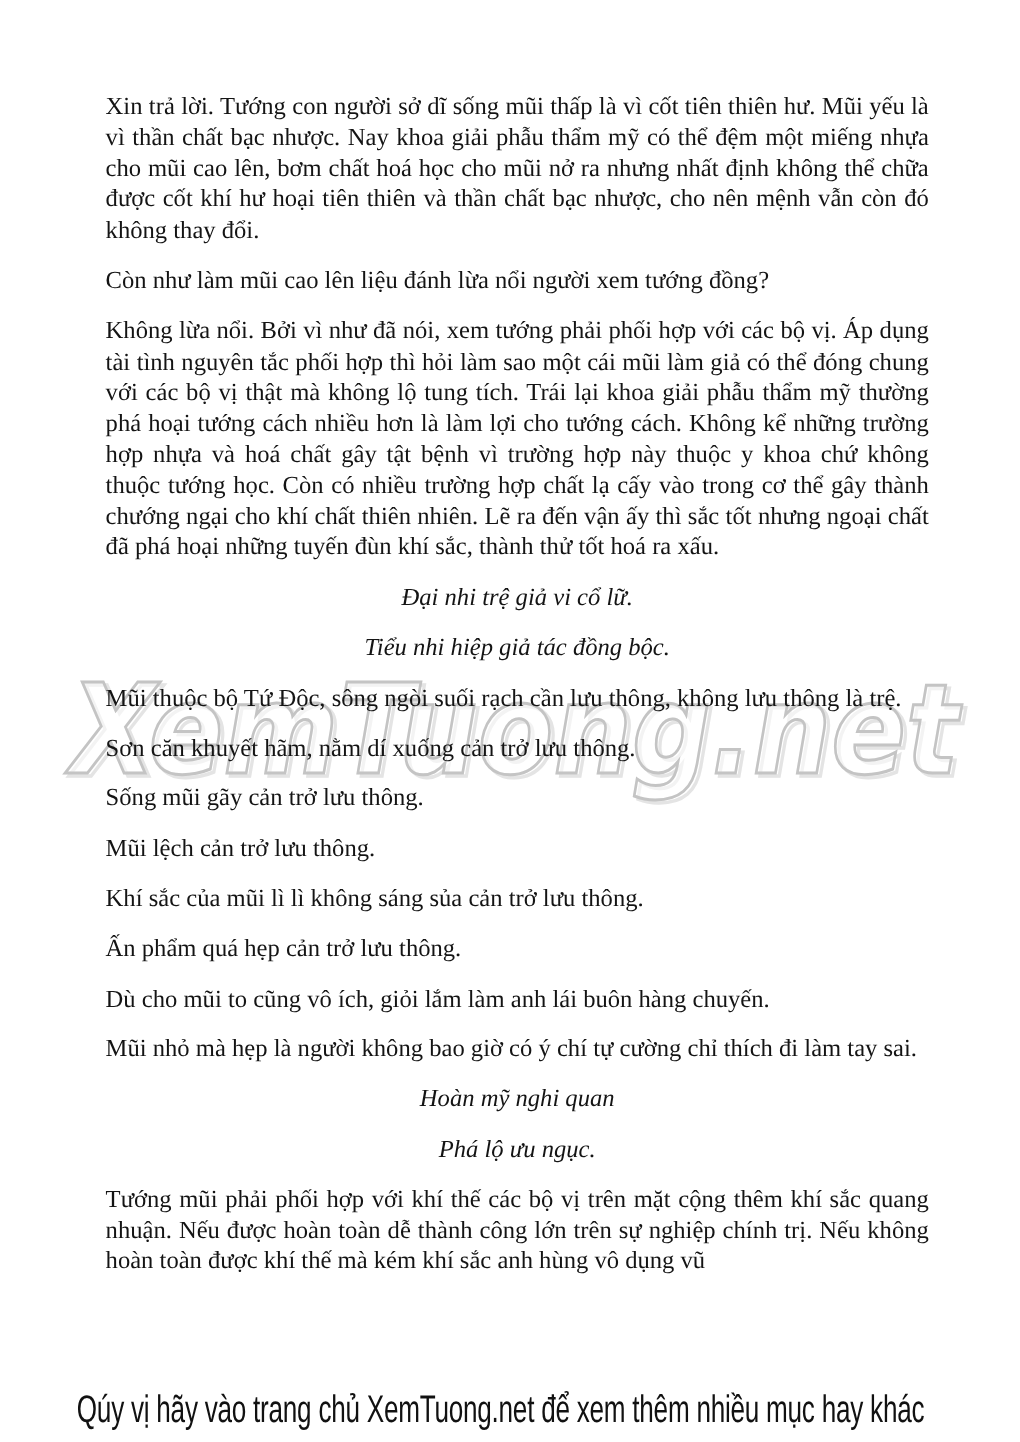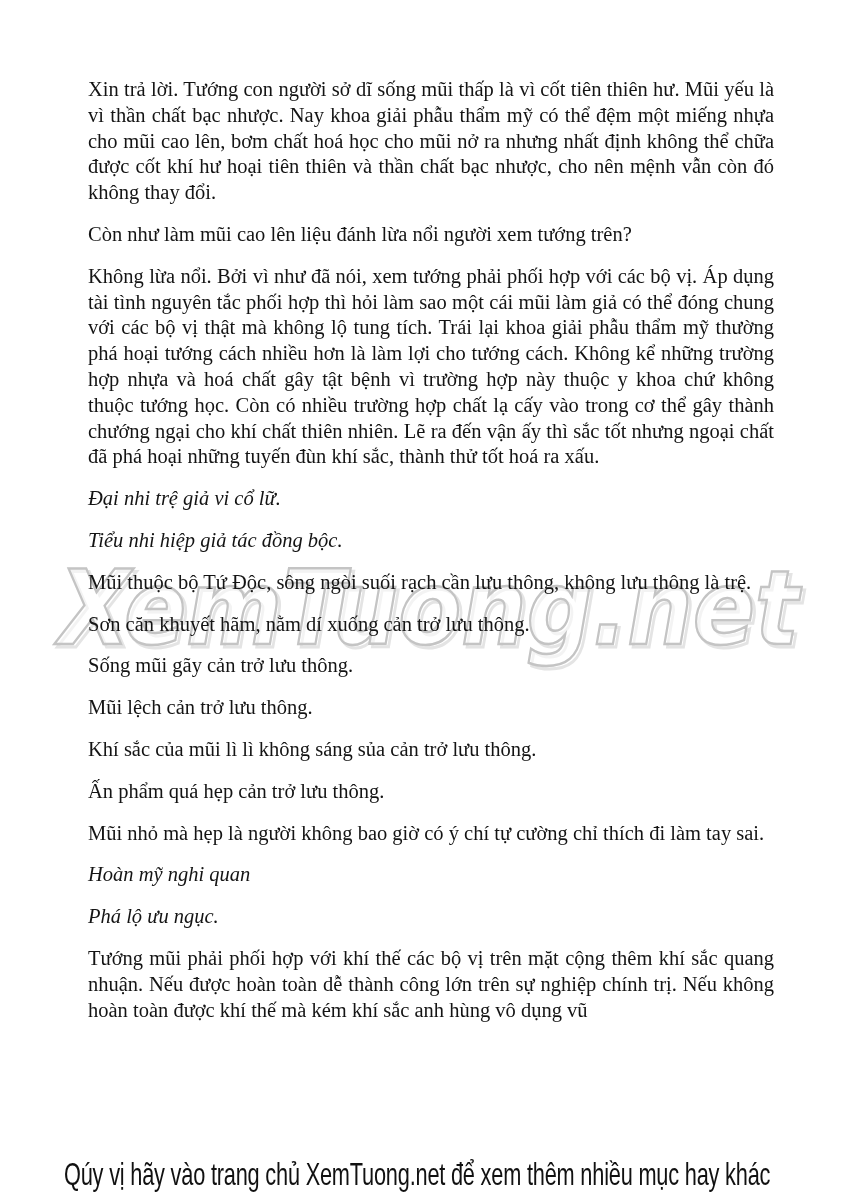--- a/index.html
+++ b/index.html
@@ -31,21 +31,21 @@
     line-height: 25.8px;
     color: #141414;
     text-align: justify;
   }
   .body-text p {
     margin: 16px;
     padding: 0;
   }
   .body-text p.italic {
     font-style: italic;
-    text-align: left;
+    text-align: center;
   }
   .footer-line {
     position: absolute;
     top: 1156px;
     left: 64px;
     z-index: 1;
     font-family: "Liberation Sans", "DejaVu Sans", sans-serif;
     font-size: 32px;
     font-weight: 500;
     color: #111111;
@@ -60,30 +60,31 @@
 
 <div class="page">
 
   <svg class="watermark-svg" width="850" height="150" viewBox="0 0 850 150">
     <text x="429" y="104" text-anchor="middle" font-family="DejaVu Sans, sans-serif" font-size="104" font-weight="bold" font-style="italic" fill="none" stroke="#e4e4e4" stroke-width="3" textLength="740" lengthAdjust="spacingAndGlyphs" transform="translate(3,3)">XemTuong.net</text>
     <text x="429" y="104" text-anchor="middle" font-family="DejaVu Sans, sans-serif" font-size="104" font-weight="bold" font-style="italic" fill="#ffffff" fill-opacity="0.55" stroke="#c4c4c4" stroke-width="2.5" textLength="740" lengthAdjust="spacingAndGlyphs">XemTuong.net</text>
   </svg>
 
   <div class="body-text" id="body-text">
       <p>Xin trả lời. Tướng con người sở dĩ sống mũi thấp là vì cốt tiên thiên hư. Mũi yếu là vì thần chất bạc nhược. Nay khoa giải phẫu thẩm mỹ có thể đệm một miếng nhựa cho mũi cao lên, bơm chất hoá học cho mũi nở ra nhưng nhất định không thể chữa được cốt khí hư hoại tiên thiên và thần chất bạc nhược, cho nên mệnh vẫn còn đó không thay đổi.</p>
-      <p>Còn như làm mũi cao lên liệu đánh lừa nổi người xem tướng trên?</p>
+      <p>Còn như làm mũi cao lên liệu đánh lừa nổi người xem tướng đồng?</p>
       <p>Không lừa nổi. Bởi vì như đã nói, xem tướng phải phối hợp với các bộ vị. Áp dụng tài tình nguyên tắc phối hợp thì hỏi làm sao một cái mũi làm giả có thể đóng chung với các bộ vị thật mà không lộ tung tích. Trái lại khoa giải phẫu thẩm mỹ thường phá hoại tướng cách nhiều hơn là làm lợi cho tướng cách. Không kể những trường hợp nhựa và hoá chất gây tật bệnh vì trường hợp này thuộc y khoa chứ không thuộc tướng học. Còn có nhiều trường hợp chất lạ cấy vào trong cơ thể gây thành chướng ngại cho khí chất thiên nhiên. Lẽ ra đến vận ấy thì sắc tốt nhưng ngoại chất đã phá hoại những tuyến đùn khí sắc, thành thử tốt hoá ra xấu.</p>
       <p class="italic">Đại nhi trệ giả vi cổ lữ.</p>
       <p class="italic">Tiểu nhi hiệp giả tác đồng bộc.</p>
       <p>Mũi thuộc bộ Tứ Độc, sông ngòi suối rạch cần lưu thông, không lưu thông là trệ.</p>
       <p>Sơn căn khuyết hãm, nằm dí xuống cản trở lưu thông.</p>
       <p>Sống mũi gãy cản trở lưu thông.</p>
       <p>Mũi lệch cản trở lưu thông.</p>
       <p>Khí sắc của mũi lì lì không sáng sủa cản trở lưu thông.</p>
       <p>Ấn phẩm quá hẹp cản trở lưu thông.</p>
+      <p>Dù cho mũi to cũng vô ích, giỏi lắm làm anh lái buôn hàng chuyến.</p>
       <p>Mũi nhỏ mà hẹp là người không bao giờ có ý chí tự cường chỉ thích đi làm tay sai.</p>
       <p class="italic">Hoàn mỹ nghi quan</p>
       <p class="italic">Phá lộ ưu ngục.</p>
       <p>Tướng mũi phải phối hợp với khí thế các bộ vị trên mặt cộng thêm khí sắc quang nhuận. Nếu được hoàn toàn dễ thành công lớn trên sự nghiệp chính trị. Nếu không hoàn toàn được khí thế mà kém khí sắc anh hùng vô dụng vũ</p>
     </div>
 
   <div class="footer-line">
     <span>Qúy vị hãy vào trang chủ XemTuong.net để xem thêm nhiều mục hay khác</span>
   </div>
 

